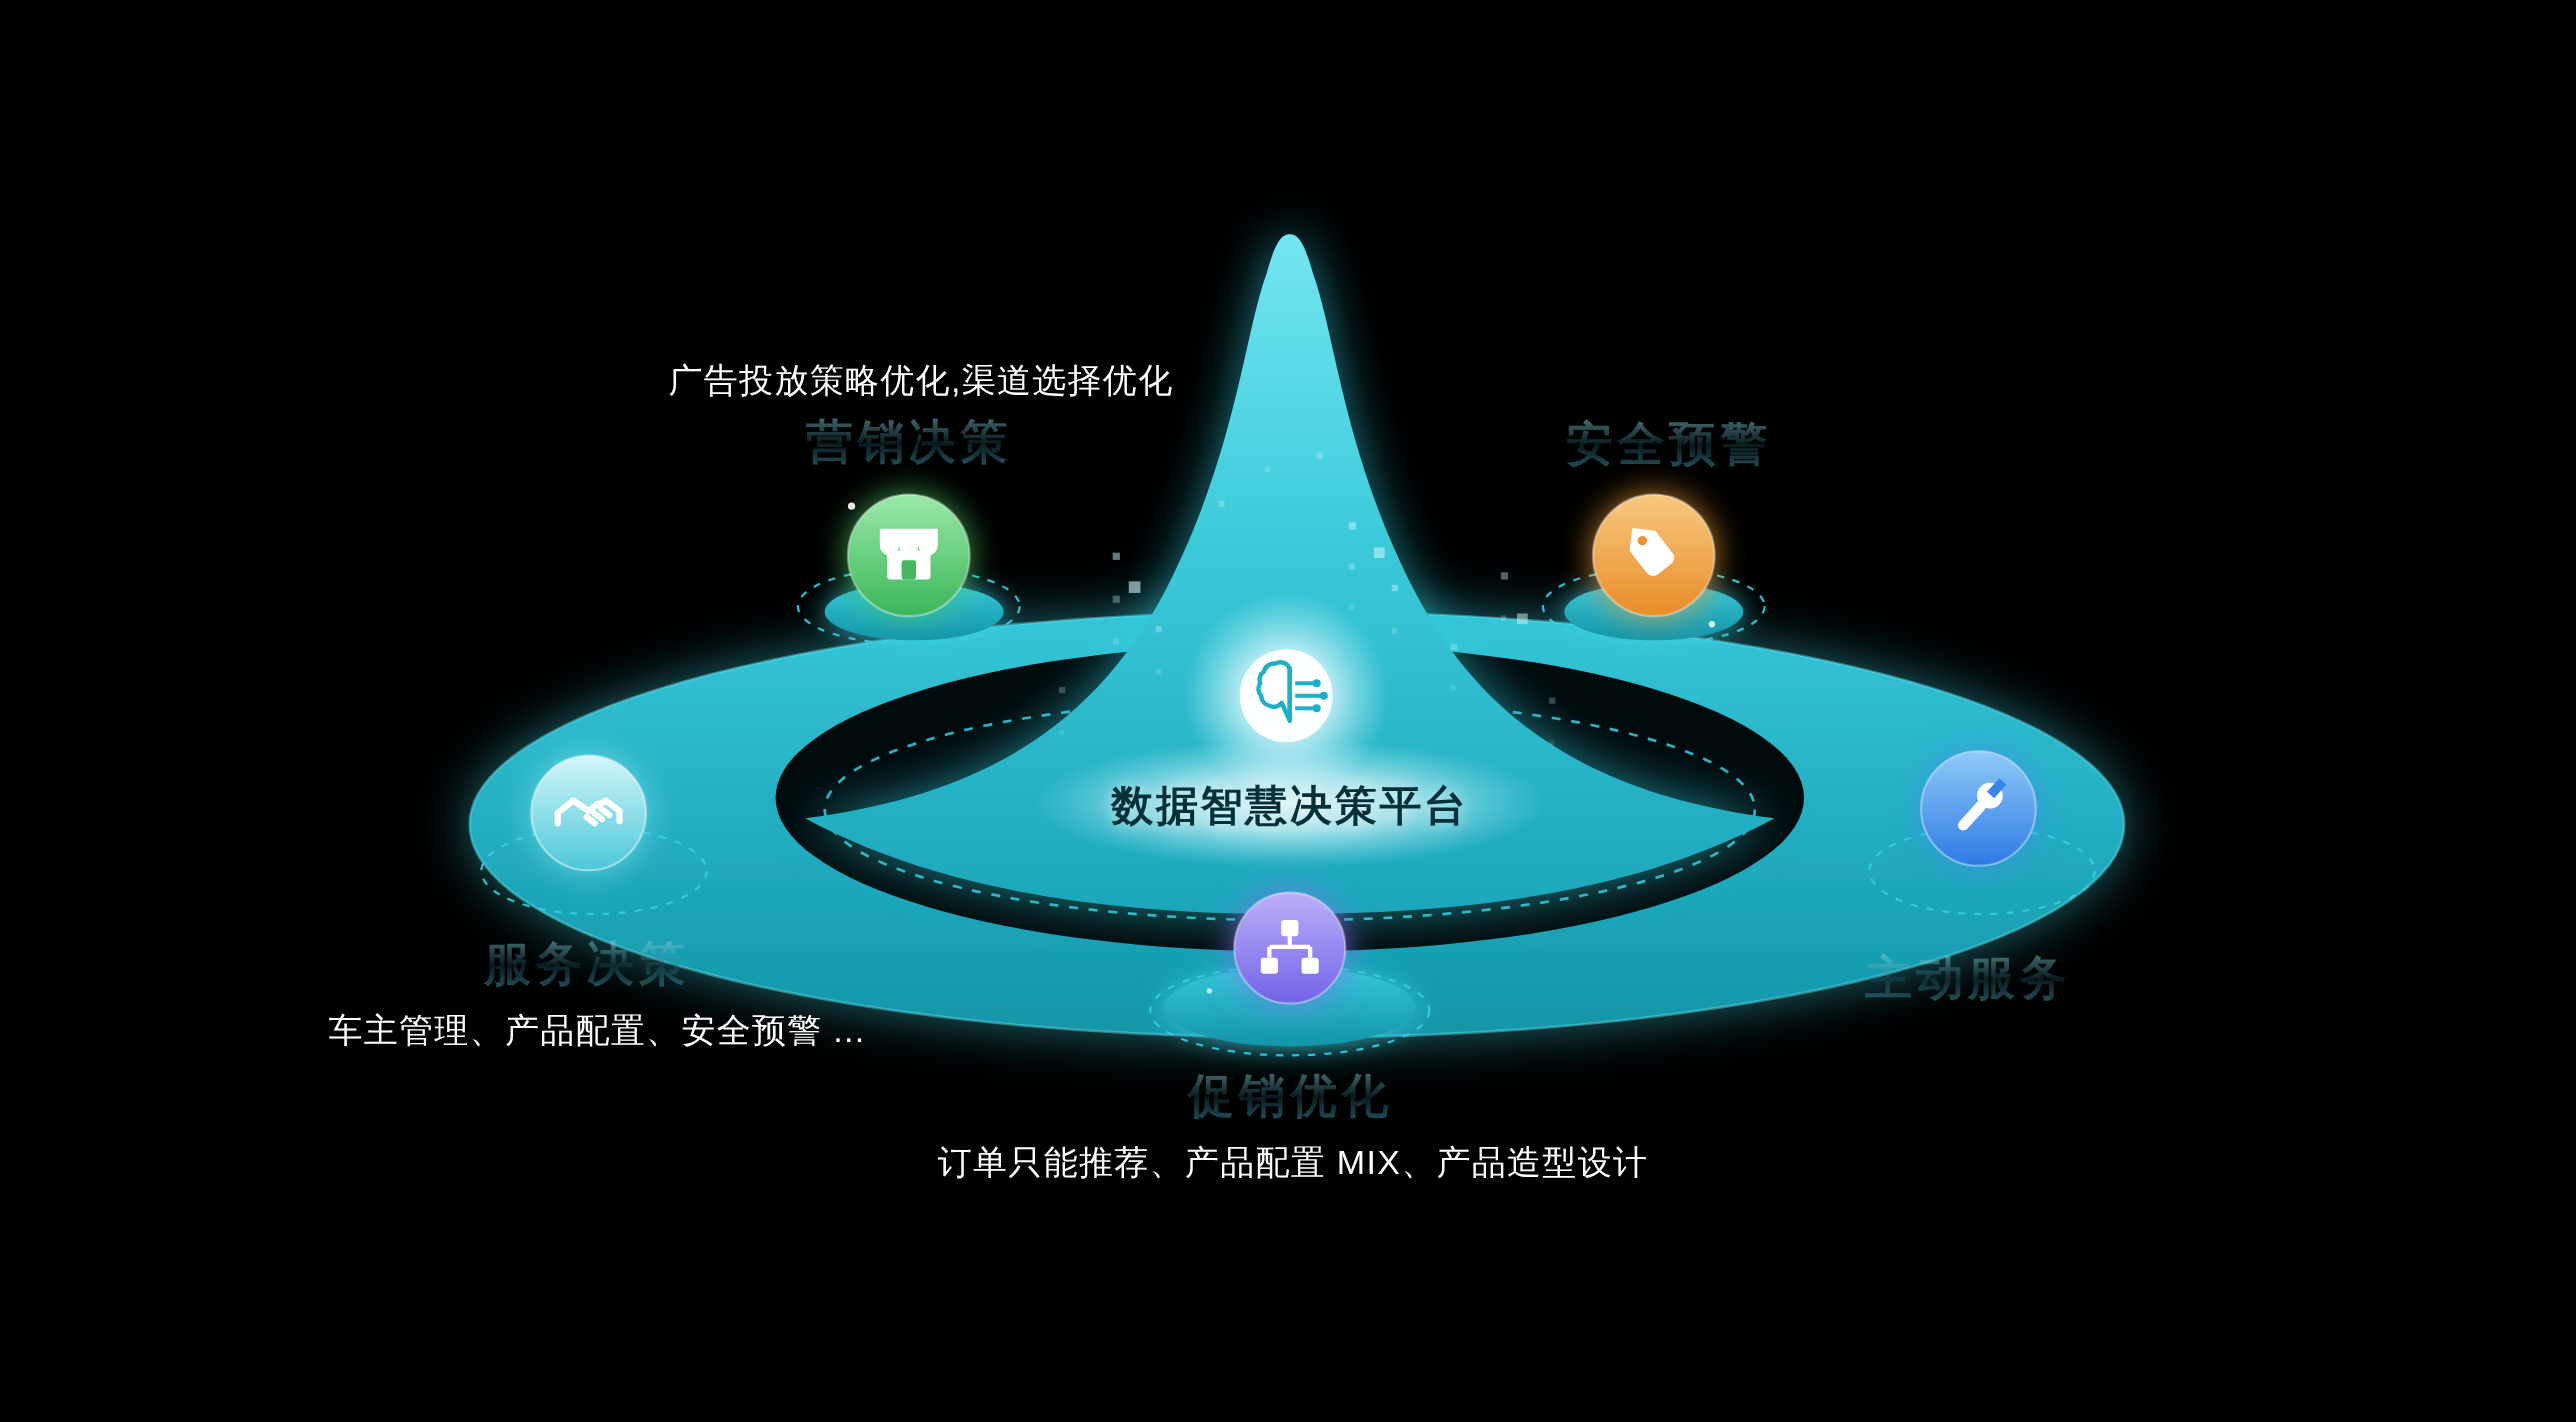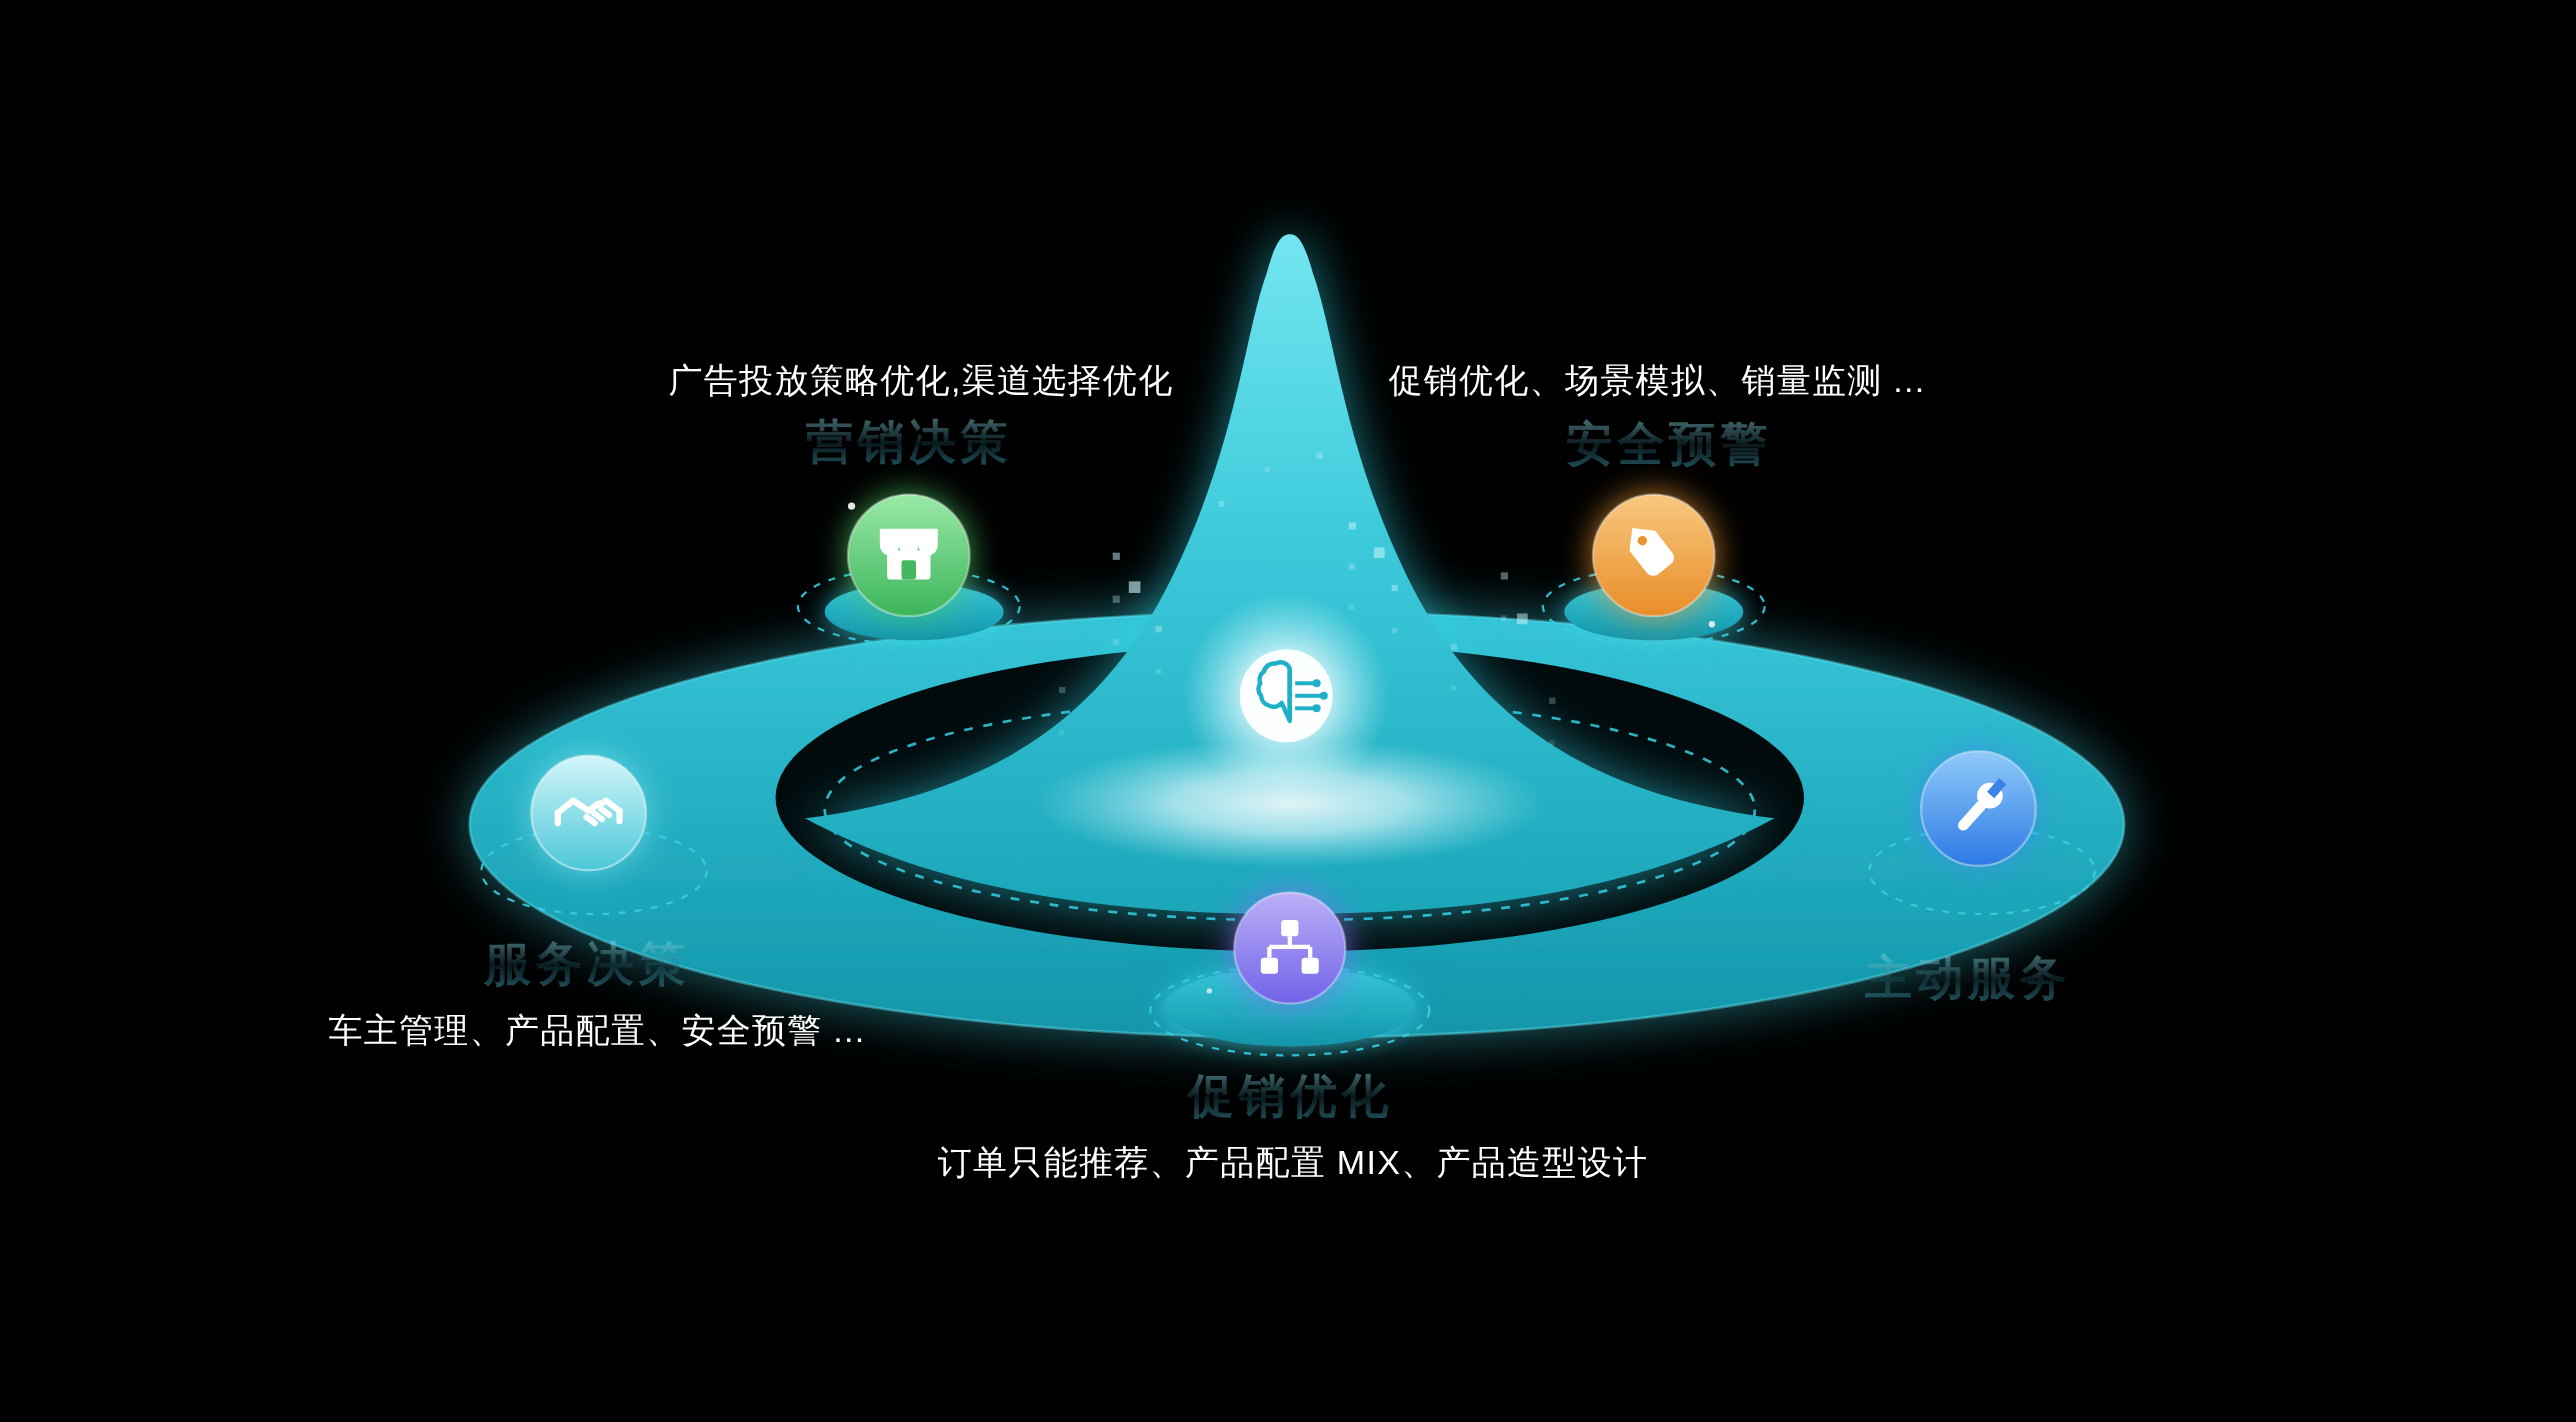--- a/index.html
+++ b/index.html
@@ -216,26 +216,26 @@
   <g fill="#ffffff">
     <circle cx="952" cy="566" r="4" opacity="0.9"></circle>
     <circle cx="1914" cy="698" r="3.5" opacity="0.8"></circle>
     <circle cx="1352" cy="1108" r="3" opacity="0.7"></circle>
   </g>
 </svg>
 
 <div class="txt desc" style="left:921px;top:381px">广告投放策略优化,渠道选择优化</div>
 <div class="txt ghost" style="left:909px;top:442px">营销决策</div>
 
-<div class="txt desc" style="left:1657px;top:381px">促销优化、场景模拟、销量监测 ...</div>
 <div class="txt ghost" style="left:1669px;top:444px">安全预警</div>
 
 <div class="txt ghost" style="left:587px;top:964px">服务决策</div>
 <div class="txt desc" style="left:597px;top:1031px">车主管理、产品配置、安全预警 ...</div>
 
 <div class="txt ghost" style="left:1968px;top:978px">主动服务</div>
 
 <div class="txt ghost" style="left:1290px;top:1096px">促销优化</div>
 <div class="txt desc" style="left:1293px;top:1163px">订单只能推荐、产品配置 MIX、产品造型设计</div>
 
+<div class="txt title" style="left:1290px;top:806px">数据智慧决策平台</div>
 
 </div>
 
 
 </body></html>

